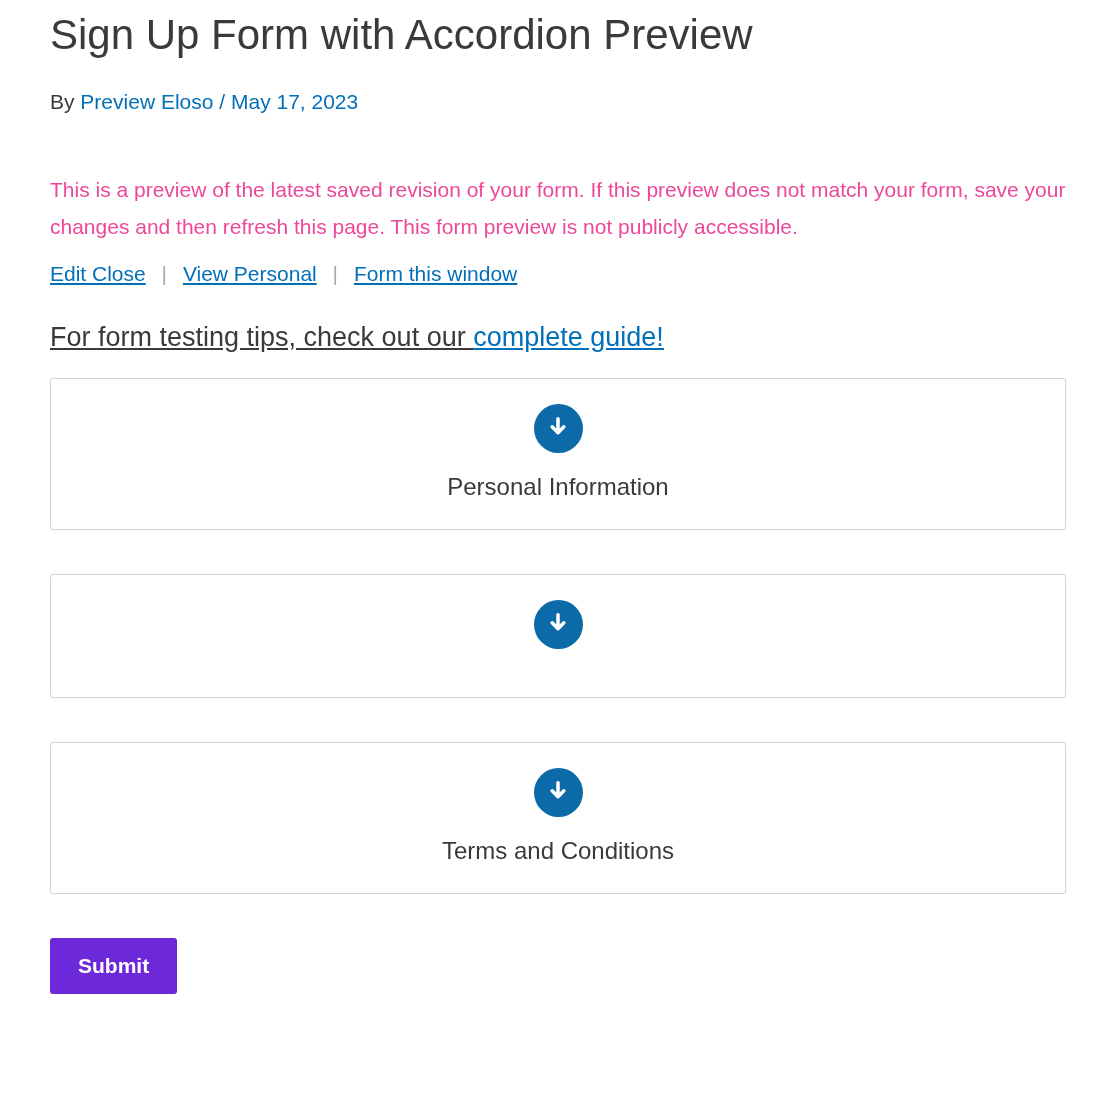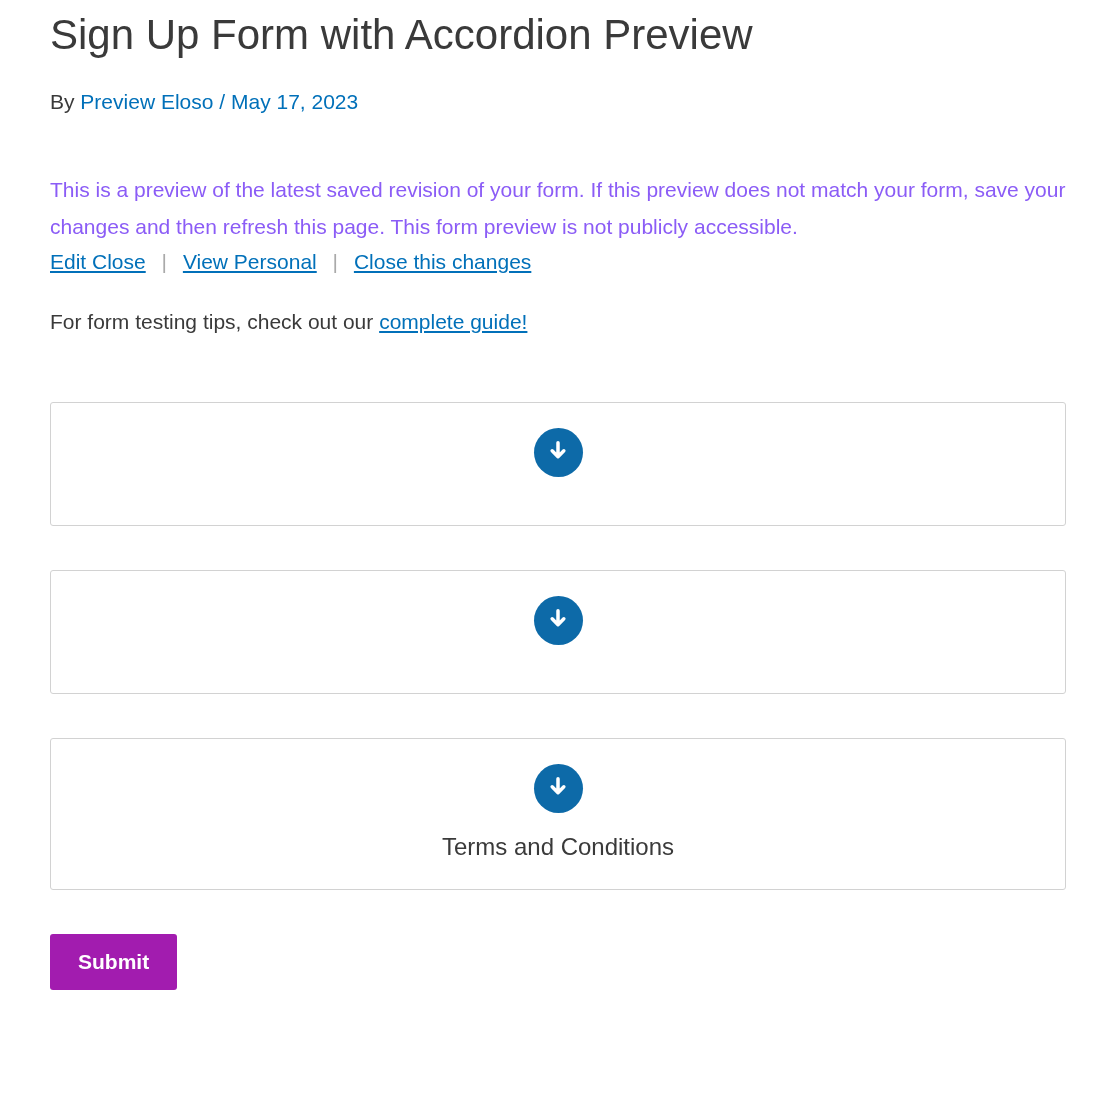--- a/index.html
+++ b/index.html
@@ -24,40 +24,41 @@
       font-size: 21px;
       color: #0170b9;
       margin-bottom: 58px;
     }
     .meta .by {
       color: #3a3a3a;
       text-align: right;
     }
     .intro-text {
       font-size: 21px;
-      color: #8b5cf6;
+      color: #ec4899;
       line-height: 1.75;
-      margin-bottom: 4px;
+      margin-bottom: 16px;
     }
     .action-links {
       font-size: 21px;
       margin-bottom: 36px;
     }
     .action-links a {
       color: #0170b9;
       text-decoration: underline;
     }
     .action-links .separator {
       color: #aaa;
       margin: 0 10px;
     }
     .tips-text {
-      font-size: 21px;
+      font-size: 27px;
       color: #3a3a3a;
-      margin-bottom: 68px;
+      margin-bottom: 25px;
+      text-decoration: underline;
     }
     .tips-text a {
       color: #0170b9;
       text-decoration: underline;
     }
     .accordion-section {
       border: 1px solid #d2d2d2;
       border-radius: 3px;
       padding: 25px 20px 28px 20px;
       margin-bottom: 44px;
@@ -78,21 +79,21 @@
       width: 28px;
       height: 28px;
       fill: #ffffff;
     }
     .accordion-title {
       font-size: 24px;
       color: #3a3a3a;
       font-weight: 400;
     }
     .submit-btn {
-      background: #a21caf;
+      background: #6d28d9;
       color: #ffffff;
       border: none;
       padding: 16px 28px;
       font-size: 21px;
       font-weight: 600;
       cursor: pointer;
       border-radius: 3px;
       font-family: inherit;
     }
   </style>
@@ -110,33 +111,34 @@
   <span>May 17, 2023</span>
 </div>
 
 <p class="intro-text">This is a preview of the latest saved revision of your form. If this preview does not match your form, save your changes and then refresh this page. This form preview is not publicly accessible.</p>
 
 <div class="action-links">
   <a href="#">Edit Close</a>
   <span class="separator">|</span>
   <a href="#">View Personal</a>
   <span class="separator">|</span>
-  <a href="#">Close this changes</a>
+  <a href="#">Form this window</a>
 </div>
 
 <p class="tips-text">
   <span>For form testing tips, check out our </span><a href="#">complete guide!</a>
 </p>
 
 <div class="accordion-section">
   <div class="accordion-icon">
     <svg viewBox="0 0 24 24">
         <path d="M12 4v12m0 0l-5-5m5 5l5-5" stroke="#fff" stroke-width="3" stroke-linecap="round" stroke-linejoin="round" fill="none"></path>
       </svg>
   </div>
+  <div class="accordion-title">Personal Information</div>
 </div>
 
 <div class="accordion-section">
   <div class="accordion-icon">
     <svg viewBox="0 0 24 24">
         <path d="M12 4v12m0 0l-5-5m5 5l5-5" stroke="#fff" stroke-width="3" stroke-linecap="round" stroke-linejoin="round" fill="none"></path>
       </svg>
   </div>
 </div>
 

